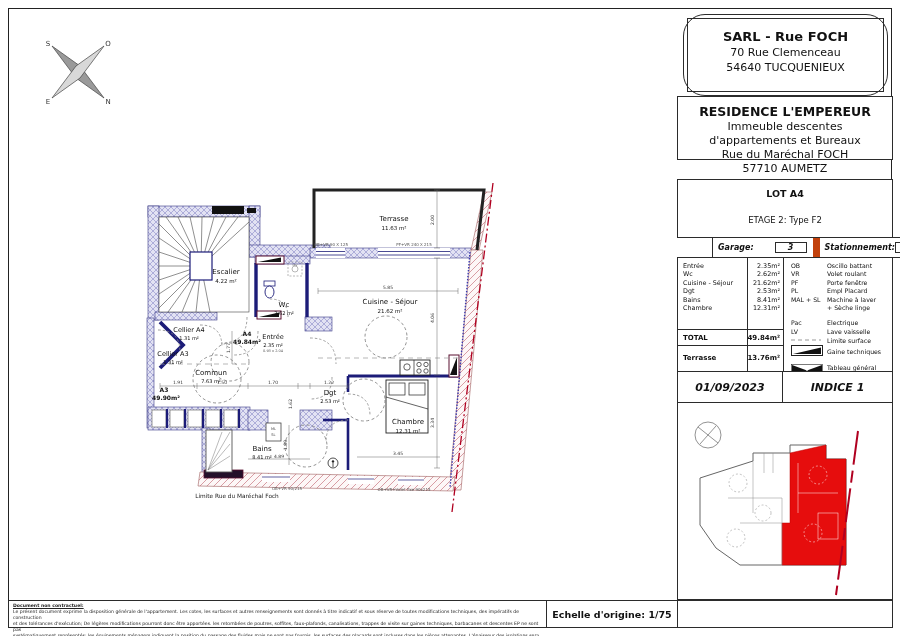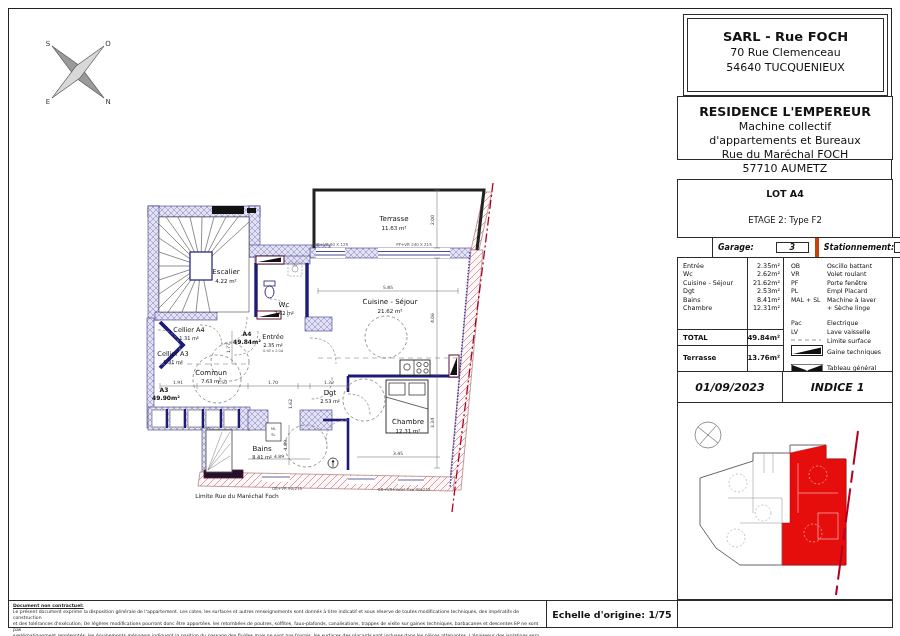--- a/index.html
+++ b/index.html
@@ -299,46 +299,46 @@
   <g fill="#555" text-anchor="middle">
     <text x="331" y="245.5" font-size="4">OB+VR 90 X 125</text>
     <text x="414" y="245.5" font-size="4">PF+VR 240 X 215</text>
     <text x="287" y="490" font-size="4">OB+VR 90/215</text>
     <text x="404" y="491" font-size="4">OB+VR+Volet fixe 90x215</text>
   </g>
 
   <text x="237" y="498" font-size="5.8" fill="#222" text-anchor="middle">Limite Rue du Maréchal Foch</text>
 </svg>
 
-<div class="box" style="left:683px;top:14px;width:205px;height:82px;">
+<div class="box" style="left:683px;top:14px;width:205px;height:82px;border-radius:22px;">
   <div class="abs center" style="left:3px;top:3px;right:3px;bottom:3px;border:1px solid #2b2b2b;">
     <div class="company-name">SARL - Rue FOCH</div>
     <div class="company-line">70 Rue Clemenceau</div>
     <div class="company-line">54640 TUCQUENIEUX</div>
   </div>
 </div>
 
 <div class="box center" style="left:677px;top:96px;width:216px;height:64px;">
   <div class="res-name">RESIDENCE L'EMPEREUR</div>
-  <div class="res-line">Machine collectif</div>
+  <div class="res-line">Immeuble descentes</div>
   <div class="res-line">d'appartements et Bureaux</div>
   <div class="res-line">Rue du Maréchal FOCH</div>
   <div class="res-line">57710 AUMETZ</div>
 </div>
 
 <div class="box center" style="left:677px;top:179px;width:216px;height:59px;">
   <div class="lot-line1">LOT A4</div>
   <div class="lot-line3">ETAGE 2: Type F2</div>
 </div>
 
 <div class="box" style="left:712px;top:237px;width:216px;height:21px;">
   <div class="garage-row">
     <div class="lbl" style="width:62px;">Garage:</div>
     <div class="valbox" style="width:33px;">3</div>
-    <div class="lbl" style="width:72px;border-left:4px solid #c2410c;margin-left:6px;height:100%;display:flex;align-items:center;">Stationnement:</div>
+    <div class="lbl" style="width:72px;border-left:7px solid #c2410c;margin-left:6px;height:100%;display:flex;align-items:center;">Stationnement:</div>
     <div class="valbox" style="width:33px;">Oui</div>
   </div>
 </div>
 
 <div class="box" style="left:677px;top:257px;width:216px;height:115px;">
 
   <div class="abs" style="left:0;top:0;width:105px;height:100%;">
     <div style="padding-top:4px;">
       <div class="room-row">
           <span>Entrée</span>

